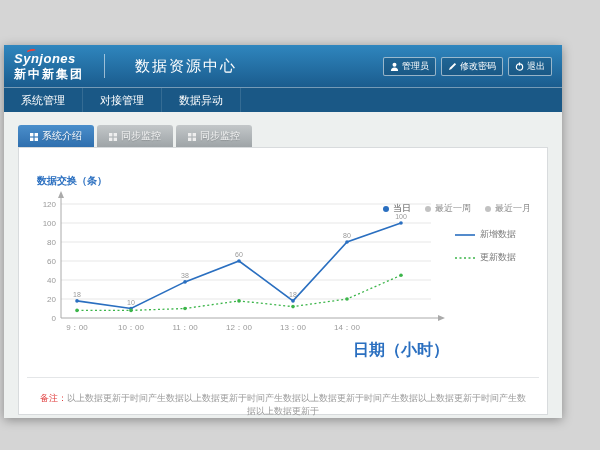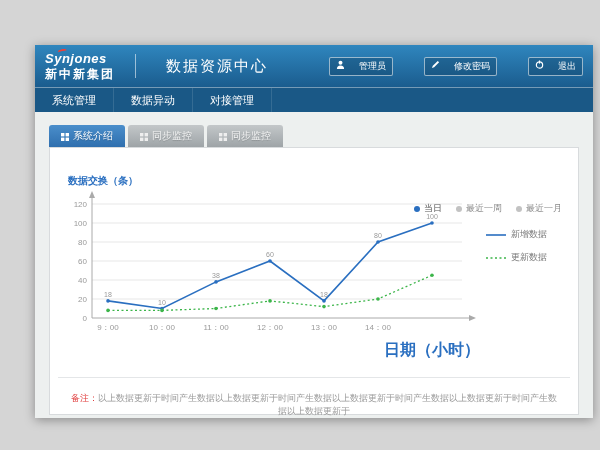--- a/index.html
+++ b/index.html
@@ -1,34 +1,34 @@
 <!DOCTYPE html>
 <html><head>
 <meta charset="utf-8">
 <style>
   * { margin:0; padding:0; box-sizing:border-box; }
   html,body { width:600px; height:450px; font-family:"Liberation Sans","DejaVu Sans",sans-serif; }
   body { background:#d5d5d5; position:relative; overflow:hidden; }
 
-  .page { position:absolute; left:35px; top:45px; width:558px; height:373px;
+  .page { position:absolute; left:4px; top:45px; width:558px; height:373px;
           background:#f9a8d4; box-shadow:0 2px 10px rgba(0,0,0,.35); }
 
   
   .hdr { height:42px; background:linear-gradient(#2f86be,#1a5c8e); display:flex; align-items:center; padding:0 10px; }
   .logo { line-height:1; margin-right:10px; position:relative; }
   .logo-top { color:#fff; font-style:italic; font-weight:bold; font-size:13px; letter-spacing:.5px; position:relative; }
   .red-accent { position:absolute; left:13px; top:-3px; width:9px; height:5px;
                 border-top:2px solid #e8413c; border-radius:50%; transform:rotate(-12deg); }
   .logo-bottom { color:#fff; font-weight:bold; font-size:12px; letter-spacing:2px; margin-top:3px; }
   .hdr-divider { width:1px; height:24px; background:rgba(255,255,255,.55); margin:0 10px; }
   .app-title { color:#fff; font-size:15px; letter-spacing:2px;margin-left:20px; }
   .hdr-actions { margin-left:auto; display:flex; gap:5px; }
-  .hdr-btn { display:flex; gap:14px; background:rgba(10,50,80,.28);
+  .hdr-btn { display:flex; align-items:center; gap:3px; background:rgba(10,50,80,.28);
              border:1px solid rgba(255,255,255,.55); border-radius:2px; color:#fff;
-             font-size:9px; padding:2px 6px; cursor:pointer; font-family:inherit;margin-left:26px; }
+             font-size:9px; padding:2px 6px; cursor:pointer; font-family:inherit; }
   .hdr-btn svg { display:block; }
 
   
   .nav { height:25px; background:#1a5886; border-top:1px solid rgba(255,255,255,.4); display:flex; }
   .nav-item { color:#fff; font-size:11px; padding:0 17px; display:flex; align-items:center;
               border-right:1px solid rgba(255,255,255,.12); cursor:pointer; }
   .nav-item.active { background:rgba(0,0,0,.12); }
 
   
   .content { background:#edf0ef; height:306px; padding:13px 14px 0; }
@@ -98,22 +98,22 @@
               <line x1="5" y1="0.5" x2="5" y2="4" stroke="#fff" stroke-width="1.3"></line>
             </svg>
         </span>
         <span>退出</span>
       </button>
     </div>
   </header>
 
   <nav class="nav">
     <div class="nav-item">系统管理</div>
+    <div class="nav-item">对接管理</div>
     <div class="nav-item">数据异动</div>
-    <div class="nav-item">对接管理</div>
   </nav>
 
   <div class="content">
     <div class="tabs">
       <div class="tab active">
         <span class="tab-ico">
           <svg width="8" height="8" viewBox="0 0 8 8">
               <rect x="0" y="0" width="3.4" height="3.4" fill="#fff"></rect>
               <rect x="4.6" y="0" width="3.4" height="3.4" fill="#fff"></rect>
               <rect x="0" y="4.6" width="3.4" height="3.4" fill="#fff"></rect>

